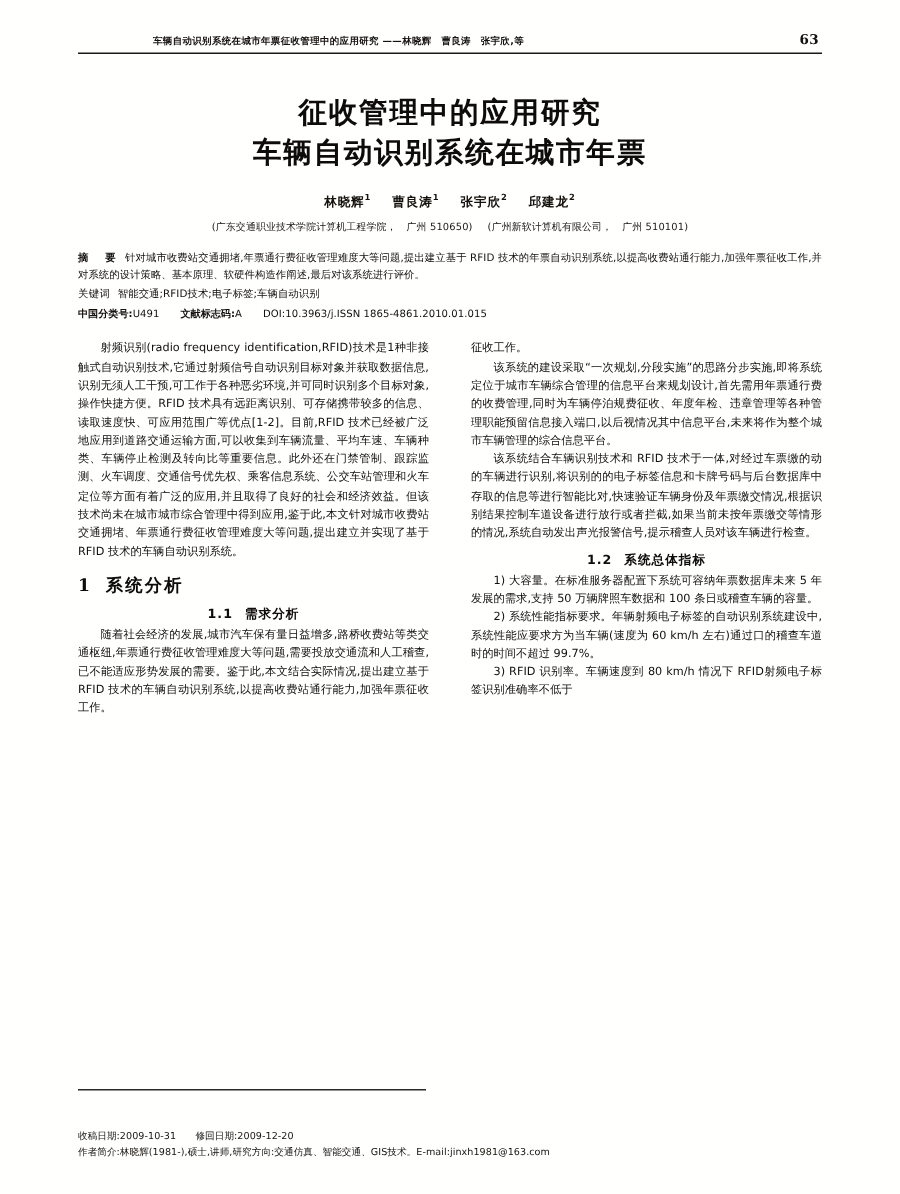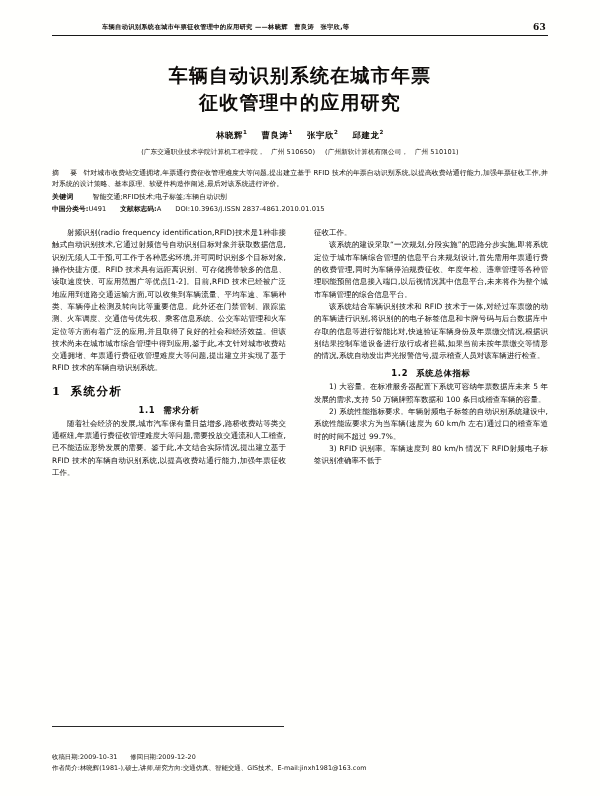--- a/index.html
+++ b/index.html
@@ -85,25 +85,25 @@
   
   .abs-block {
     margin-top: 11px;
     font-size: 6.9px;
     line-height: 1.62;
     color: #14110d;
     letter-spacing: 0.05px;
   }
   .abs-block p { margin: 0 0 1.5px 0; text-align: justify; }
   .lbl {
-    font-weight: normal;
+    font-weight: bold;
     letter-spacing: 2.2px;
     margin-right: 4px;
   }
-  .lbl-tight { font-weight: bold; margin-right: 19px; letter-spacing: 0.3px; }
+  .lbl-tight { font-weight: normal; margin-right: 5px; letter-spacing: 0.3px; }
   .clsline { margin-top: 3px; font-size: 6.7px; }
   .clsline .seg { margin-right: 14px; }
   .clsline b { font-weight: bold; }
 
   
   .cols {
     margin-top: 12px;
     display: flex;
     gap: 28px;
     height: 455px;
@@ -166,42 +166,42 @@
   <div class="content">
 
     <div class="runhead">
       <div class="rh-left">车辆自动识别系统在城市年票征收管理中的应用研究 ——林晓辉　曹良涛　张宇欣,等</div>
       <div class="rh-page">63</div>
     </div>
     <div class="rule"></div>
 
     <div class="title-block">
       <div class="doc-title">
+        <div>征收管理中的应用研究</div>
         <div>车辆自动识别系统在城市年票</div>
-        <div>征收管理中的应用研究</div>
       </div>
 
       <div class="authors">
         <span class="au"><span>林晓辉</span><sup>1</sup></span><span class="au"><span>曹良涛</span><sup>1</sup></span><span class="au"><span>张宇欣</span><sup>2</sup></span><span class="au"><span>邱建龙</span><sup>2</sup></span>
       </div>
 
       <div class="affil">
         <span>(广东交通职业技术学院计算机工程学院，　广州 510650)</span><span>(广州新软计算机有限公司，　广州 510101)</span>
       </div>
     </div>
 
     <div class="abs-block">
       <p>
         <span class="lbl">摘　要</span><span>针对城市收费站交通拥堵,年票通行费征收管理难度大等问题,提出建立基于 RFID 技术的年票自动识别系统,以提高收费站通行能力,加强年票征收工作,并对系统的设计策略、基本原理、软硬件构造作阐述,最后对该系统进行评价。</span>
       </p>
       <p>
         <span class="lbl-tight">关键词</span><span>智能交通;RFID技术;电子标签;车辆自动识别</span>
       </p>
       <p class="clsline">
-        <span class="seg"><b>中国分类号:</b><span>U491</span></span><span class="seg"><b>文献标志码:</b><span>A</span></span><span class="seg">DOI:10.3963/j.ISSN 2837-4861.2010.01.015</span>
+        <span class="seg"><b>中国分类号:</b><span>U491</span></span><span class="seg"><b>文献标志码:</b><span>A</span></span><span class="seg">DOI:10.3963/j.ISSN 1865-4861.2010.01.015</span>
       </p>
     </div>
 
     <div class="cols">
 
       <div class="col">
         <div class="body-text">
           <p>射频识别(radio frequency identification,RFID)技术是1种非接触式自动识别技术,它通过射频信号自动识别目标对象并获取数据信息,识别无须人工干预,可工作于各种恶劣环境,并可同时识别多个目标对象,操作快捷方便。RFID 技术具有远距离识别、可存储携带较多的信息、读取速度快、可应用范围广等优点[1-2]。目前,RFID 技术已经被广泛地应用到道路交通运输方面,可以收集到车辆流量、平均车速、车辆种类、车辆停止检测及转向比等重要信息。此外还在门禁管制、跟踪监测、火车调度、交通信号优先权、乘客信息系统、公交车站管理和火车定位等方面有着广泛的应用,并且取得了良好的社会和经济效益。但该技术尚未在城市城市综合管理中得到应用,鉴于此,本文针对城市收费站交通拥堵、年票通行费征收管理难度大等问题,提出建立并实现了基于 RFID 技术的车辆自动识别系统。</p>
         </div>
         <div class="h1">

